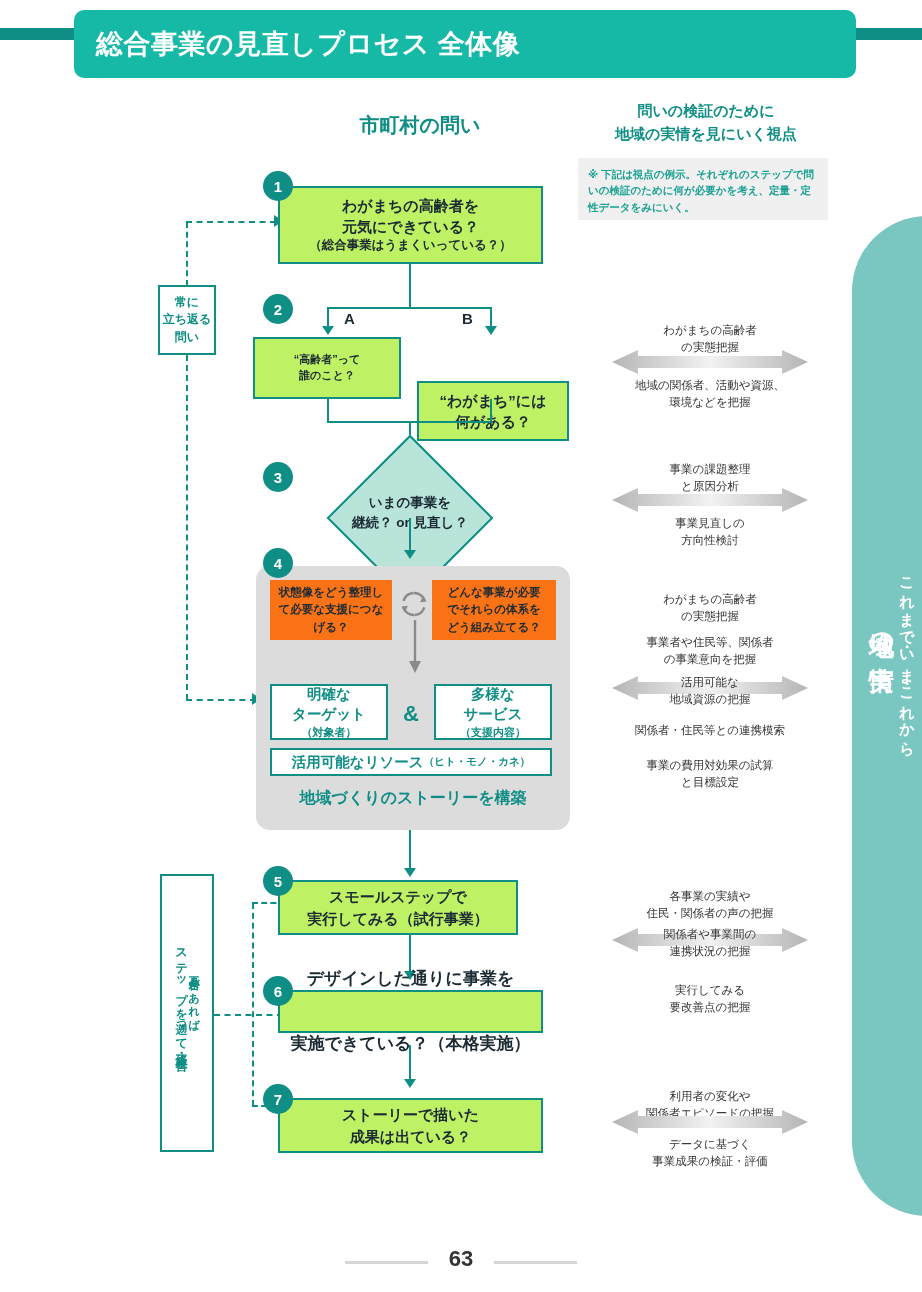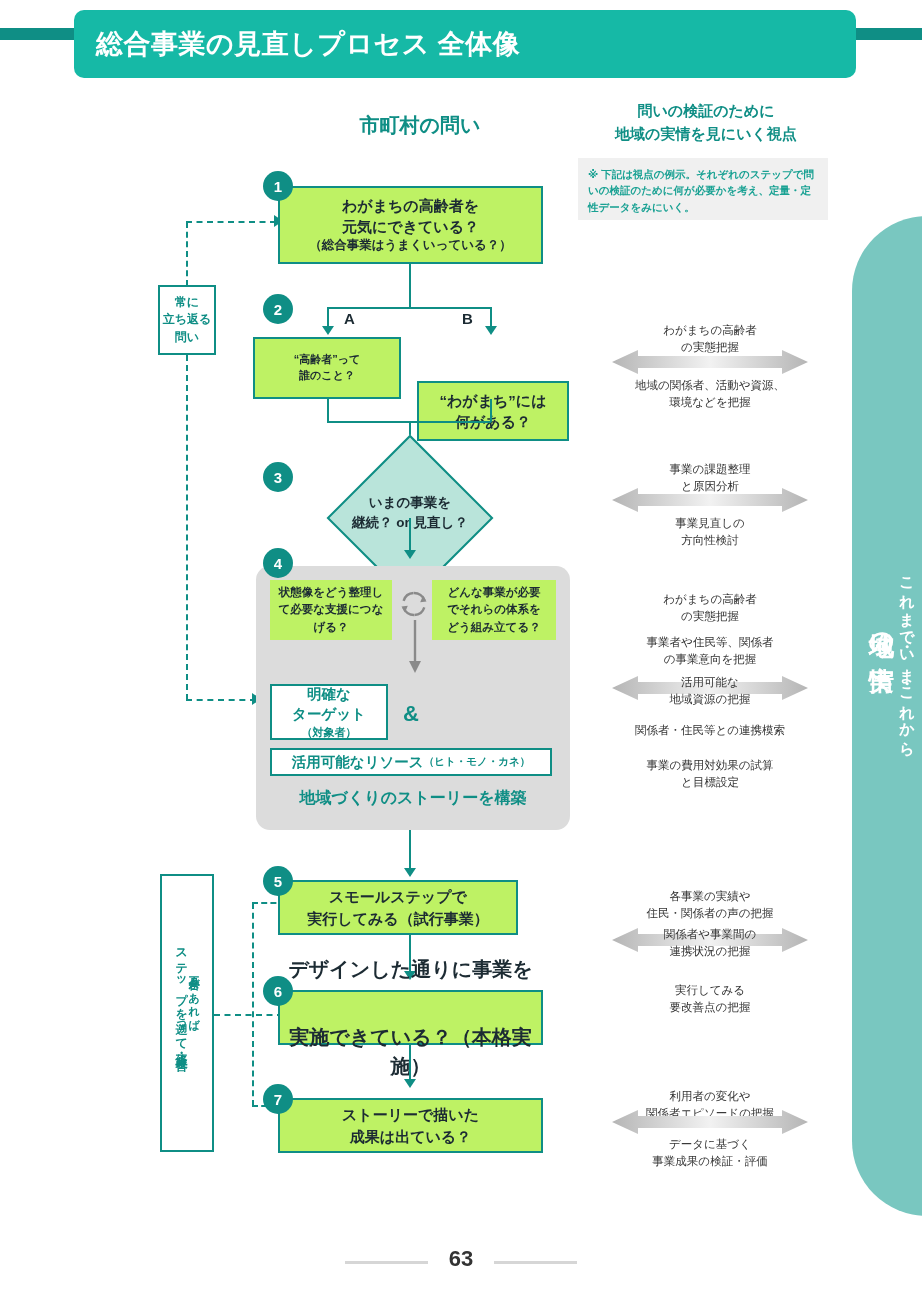--- a/index.html
+++ b/index.html
@@ -134,21 +134,21 @@
     text-align: center; color: #1c2b33; font-size: 13.5px; font-weight: bold;
     line-height: 1.5;
   }
 
   
   .panel4 {
     position: absolute; left: 256px; top: 566px; width: 314px; height: 264px;
     background: #dcdcdc; border-radius: 14px;
   }
   .p4-q {
-    position: absolute; background: #bef264;
+    position: absolute; background: #f97316;
     color: #1c2b33; font-size: 11.5px; font-weight: bold;
     line-height: 1.5; text-align: center;
     display: flex; align-items: center; justify-content: center;
   }
   .p4-card {
     position: absolute; background: #fff; border: 2px solid #0f8e85;
     color: #0f8e85; text-align: center; font-weight: bold;
     display: flex; flex-direction: column; align-items: center; justify-content: center;
     line-height: 1.4;
   }
@@ -279,20 +279,25 @@
     <line x1="8" y1="0" x2="8" y2="42" stroke="#8a8a8a" stroke-width="2.4"></line>
     <path d="M2 41 L14 41 L8 53 Z" fill="#8a8a8a"></path>
   </svg>
 
   <div class="p4-card" style="left:270px; top:684px; width:118px; height:56px;">
     <span class="big">明確な</span>
     <span class="big">ターゲット</span>
     <span class="small">（対象者）</span>
   </div>
   <div class="p4-amp" style="left:403px; top:701px;">&amp;</div>
+  <div class="p4-card" style="left:434px; top:684px; width:118px; height:56px;">
+    <span class="big">多様な</span>
+    <span class="big">サービス</span>
+    <span class="small">（支援内容）</span>
+  </div>
 
   <div class="p4-res" style="left:270px; top:748px; width:282px; height:28px;">
     <span class="m">活用可能なリソース</span>
     <span class="s">（ヒト・モノ・カネ）</span>
   </div>
   <div class="p4-story" style="left:256px; top:788px;">地域づくりのストーリーを構築</div>
 
   <div class="vline" style="left:409px; top:830px; height:42px;"></div>
   <div class="arrow-dn" style="left:404px; top:868px;"></div>
 
@@ -309,21 +314,21 @@
 
   <div class="badge" style="left:263px; top:866px;">5</div>
   <div class="fbox" style="left:278px; top:880px; width:240px; height:55px; font-size:15px;">
     <span>スモールステップで</span>
     <span>実行してみる（試行事業）</span>
   </div>
   <div class="vline" style="left:409px; top:935px; height:40px;"></div>
   <div class="arrow-dn" style="left:404px; top:971px;"></div>
 
   <div class="badge" style="left:263px; top:976px;">6</div>
-  <div class="fbox" style="left:278px; top:990px; width:265px; height:55px; font-size:20px;gap:40px;">
+  <div class="fbox" style="left:278px; top:990px; width:265px; height:43px; font-size:17px;gap:40px;">
     <span>デザインした通りに事業を</span>
     <span>実施できている？（本格実施）</span>
   </div>
   <div class="vline" style="left:409px; top:1045px; height:38px;"></div>
   <div class="arrow-dn" style="left:404px; top:1079px;"></div>
 
   <div class="badge" style="left:263px; top:1084px;">7</div>
   <div class="fbox" style="left:278px; top:1098px; width:265px; height:55px; font-size:15px;">
     <span>ストーリーで描いた</span>
     <span>成果は出ている？</span>

